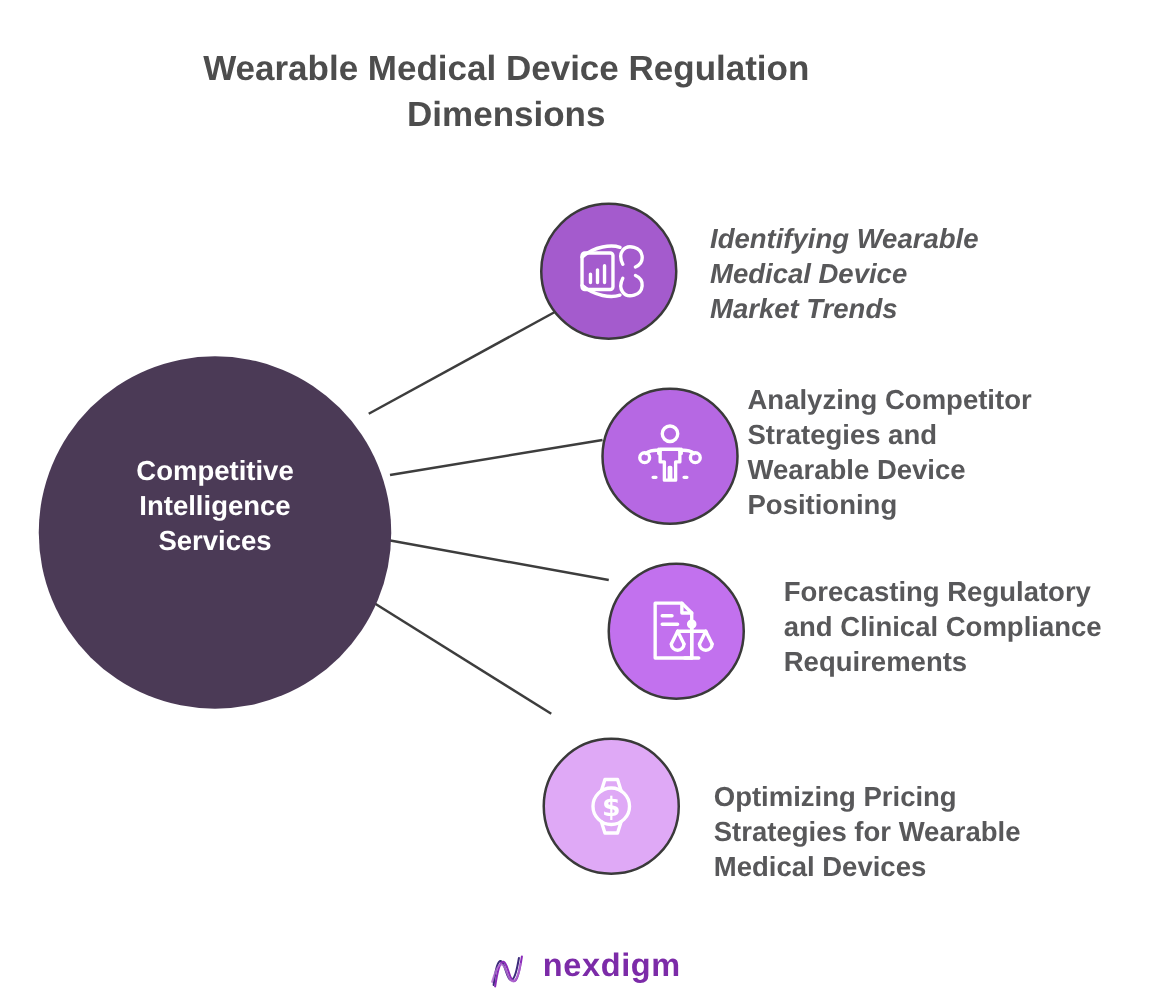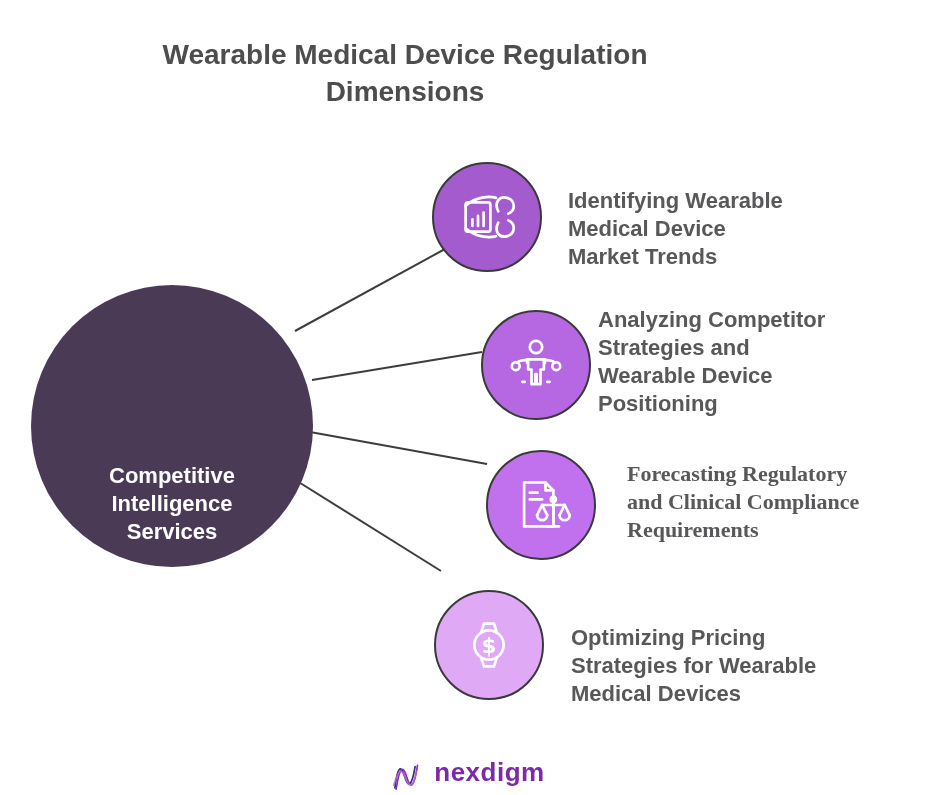--- a/index.html
+++ b/index.html
@@ -12,21 +12,21 @@
   .title{
     position:absolute;left:100px;top:36px;width:610px;
     text-align:center;font-size:28px;line-height:37px;font-weight:bold;
     color:#4D4D4D;white-space:pre-line;
   }
   .connectors{position:absolute;left:0;top:0;z-index:1;}
   .connectors line{stroke:#3d3d3d;stroke-width:2;}
   .center-circle{
     position:absolute;left:31px;top:285px;width:282px;height:282px;
     border-radius:50%;z-index:2;
-    display:flex;align-items:flex-end;justify-content:center;
+    display:flex;align-items:center;justify-content:center;
     padding-bottom:0;box-sizing:border-box;
   }
   .center-label{
     color:#ffffff;font-size:22px;line-height:28px;font-weight:bold;
     text-align:center;white-space:pre-line;
     transform:translateY(-21px);
   }
   .node-circle{
     position:absolute;width:110px;height:110px;border-radius:50%;
     border:2.5px solid #3A3A3A;box-sizing:border-box;z-index:3;
@@ -38,23 +38,23 @@
   .node-circle svg text{fill:#ffffff;stroke:none;
     font:bold 19px "DejaVu Sans", sans-serif;text-anchor:middle;}
   .node-label{
     position:absolute;font-size:22px;line-height:28px;font-weight:bold;
     color:#58585A;white-space:pre-line;z-index:3;
   }
   #node1{left:432px;top:162px;}
   #node2{left:481px;top:310px;}
   #node3{left:486px;top:450px;}
   #node4{left:434px;top:590px;}
-  #label1{left:568px;top:187px;}
+  #label1{left:568px;top:177px;font-style:italic;}
   #label2{left:598px;top:306px;}
-  #label3{left:627px;top:460px;font-family:Liberation Serif, serif;}
+  #label3{left:627px;top:460px;}
   #label4{left:571px;top:624px;}
   .footer{
     position:absolute;left:0;top:736px;width:936px;
     display:flex;align-items:flex-start;justify-content:center;gap:9px;z-index:2;margin-top:21px;
   }
   .logo-icon svg{width:34px;height:38px;}
   .logo-icon path{fill:none;stroke-width:1.4;stroke-linecap:round;}
   .brand{
     font-size:26px;font-weight:bold;letter-spacing:0.5px;
   }

